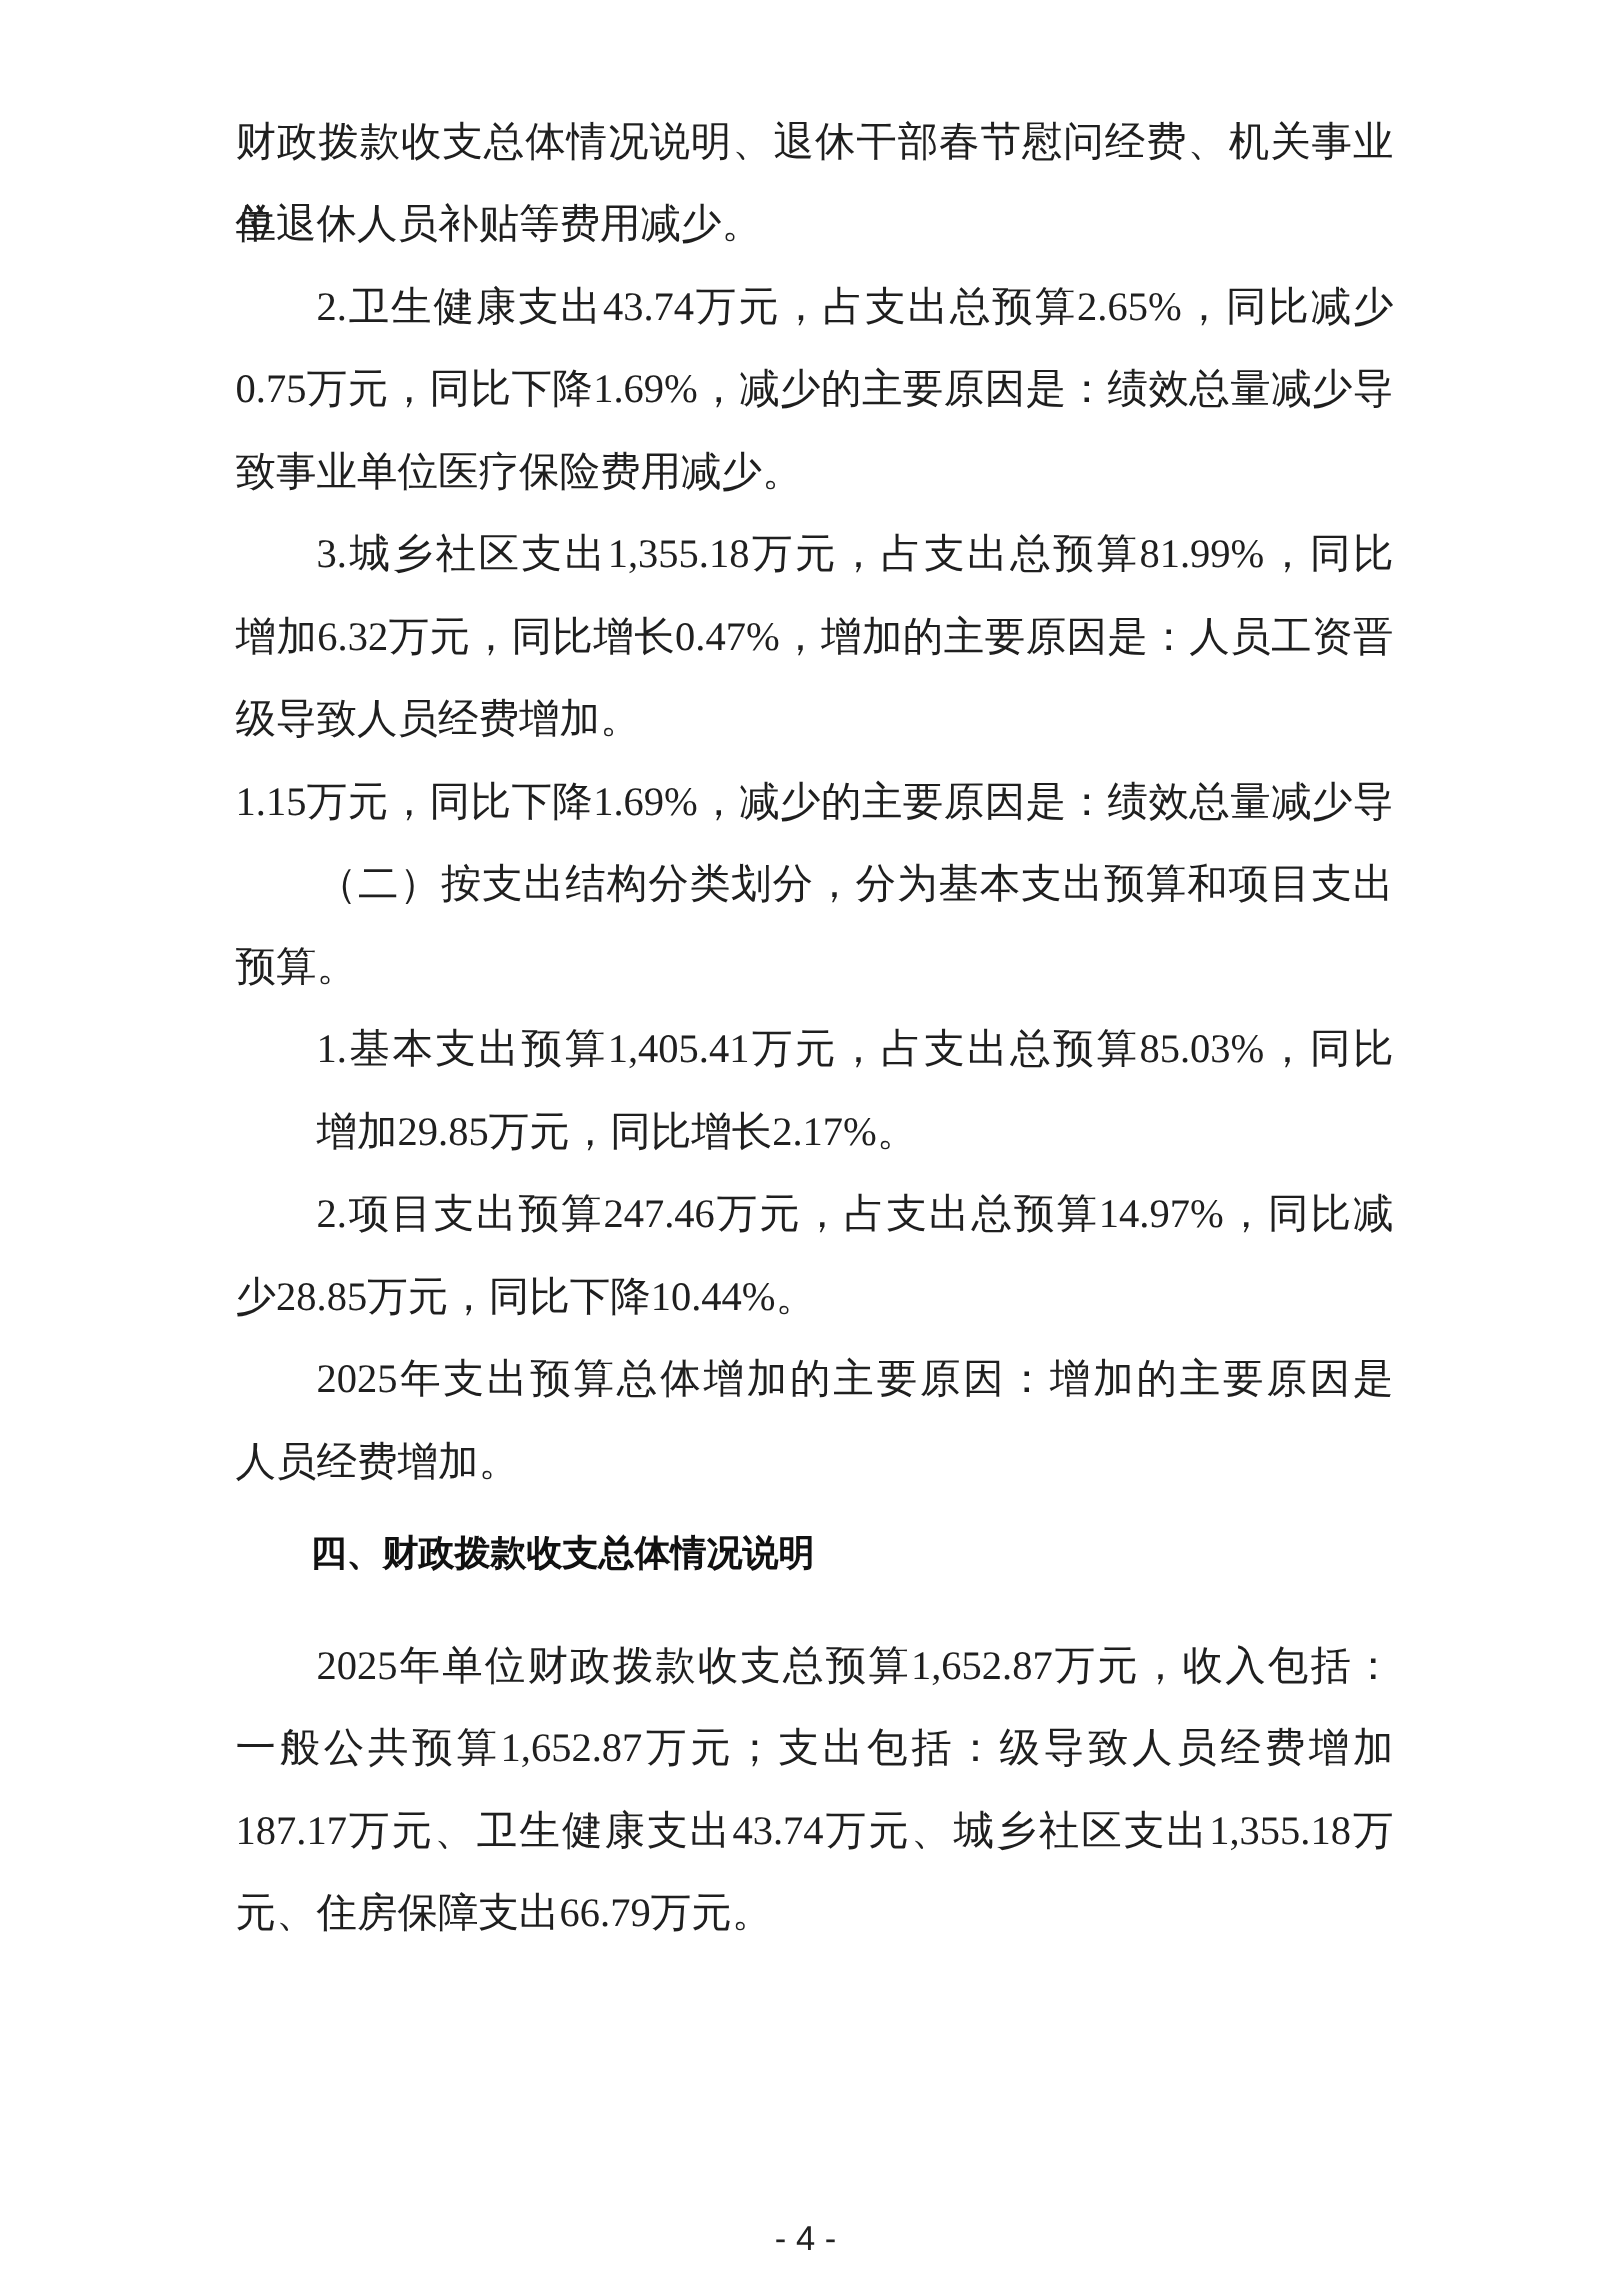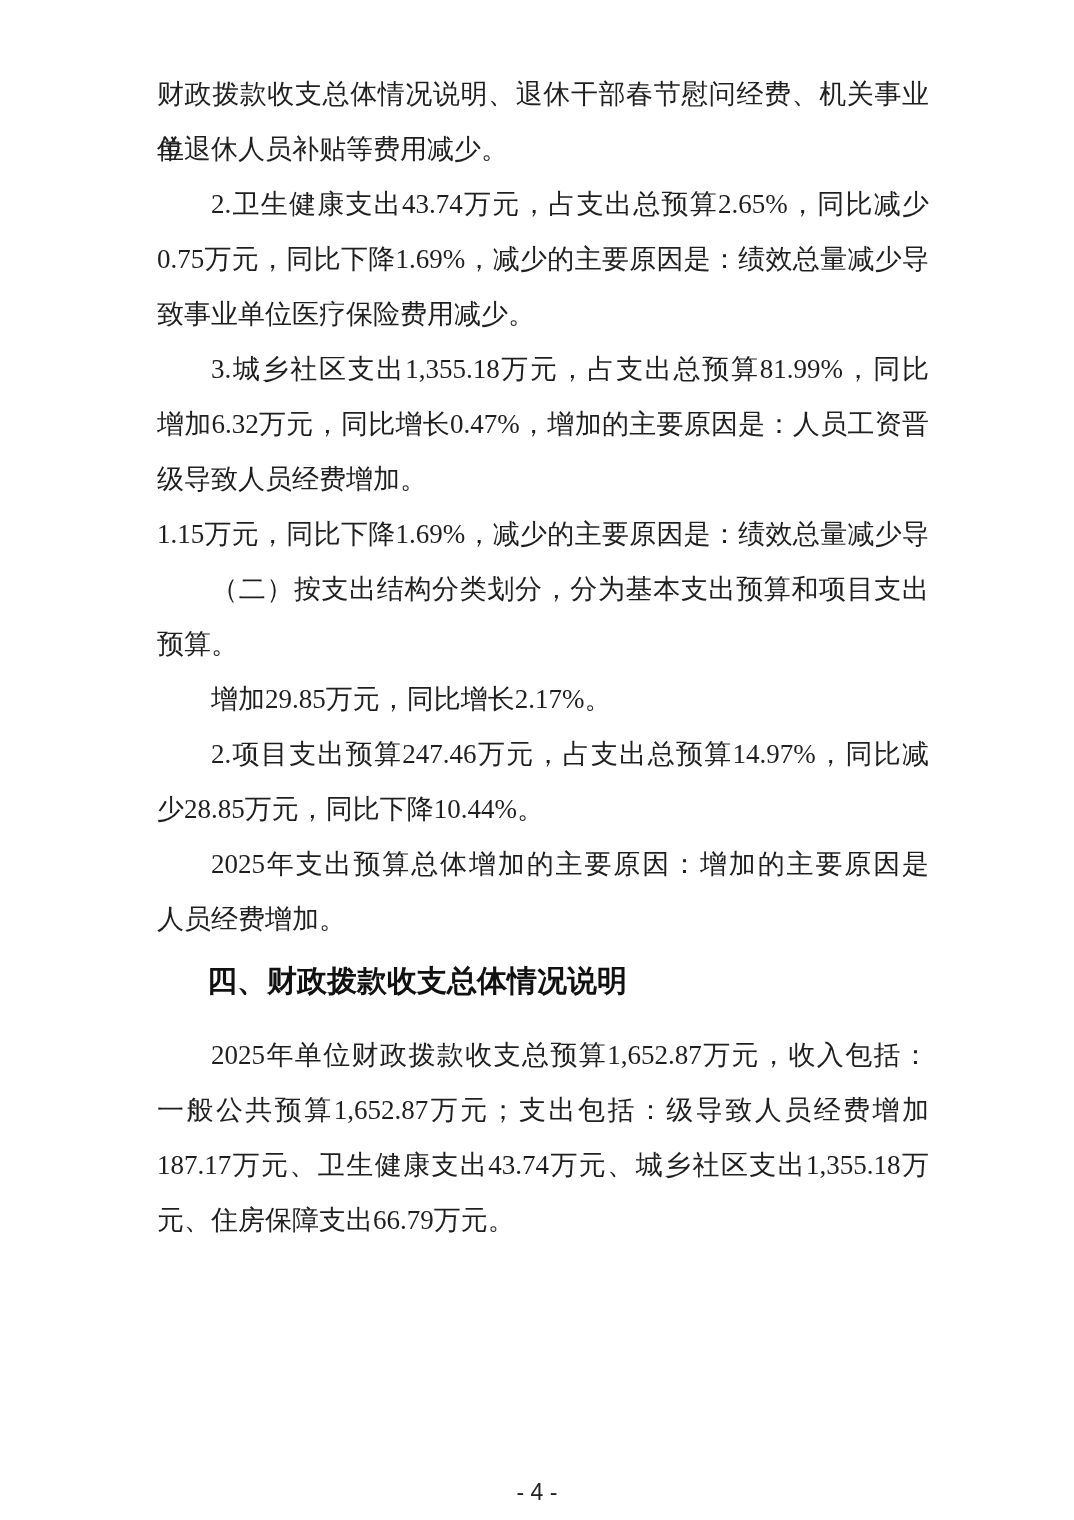--- a/index.html
+++ b/index.html
@@ -29,21 +29,21 @@
     text-align: justify;
     text-align-last: justify;
     text-justify: inter-ideograph;
   }
   .ln.ind { text-indent: 2em; }
   .section-heading {
     margin: 6px 0 20px 0;
     padding-left: 50px;
     height: 55px;
     line-height: 55px;
-    font-size: 30px;
+    font-size: 24px;
     font-weight: bold;
     color: #111111;
     font-family: "Liberation Sans", "DejaVu Sans", sans-serif;
   }
   .footer {
     position: absolute;
     top: 1477px;
     left: 0;
     width: 100%;
     text-align: center;
@@ -62,20 +62,21 @@
     <div class="ln">位退休人员补贴等费用减少。</div>
     <div class="ln ind fill">2.卫生健康支出43.74万元，占支出总预算2.65%，同比减少</div>
     <div class="ln fill">0.75万元，同比下降1.69%，减少的主要原因是：绩效总量减少导</div>
     <div class="ln">致事业单位医疗保险费用减少。</div>
     <div class="ln ind fill">3.城乡社区支出1,355.18万元，占支出总预算81.99%，同比</div>
     <div class="ln fill">增加6.32万元，同比增长0.47%，增加的主要原因是：人员工资晋</div>
     <div class="ln">级导致人员经费增加。</div>
     <div class="ln fill">1.15万元，同比下降1.69%，减少的主要原因是：绩效总量减少导</div>
     <div class="ln ind fill">（二）按支出结构分类划分，分为基本支出预算和项目支出</div>
     <div class="ln">预算。</div>
+    <div class="ln ind fill">1.基本支出预算1,405.41万元，占支出总预算85.03%，同比</div>
     <div class="ln ind">增加29.85万元，同比增长2.17%。</div>
     <div class="ln ind fill">2.项目支出预算247.46万元，占支出总预算14.97%，同比减</div>
     <div class="ln">少28.85万元，同比下降10.44%。</div>
     <div class="ln ind fill">2025年支出预算总体增加的主要原因：增加的主要原因是</div>
     <div class="ln">人员经费增加。</div>
 
     <h2 class="section-heading">四、财政拨款收支总体情况说明</h2>
 
     <div class="ln ind fill">2025年单位财政拨款收支总预算1,652.87万元，收入包括：</div>
     <div class="ln fill">一般公共预算1,652.87万元；支出包括：级导致人员经费增加</div>

